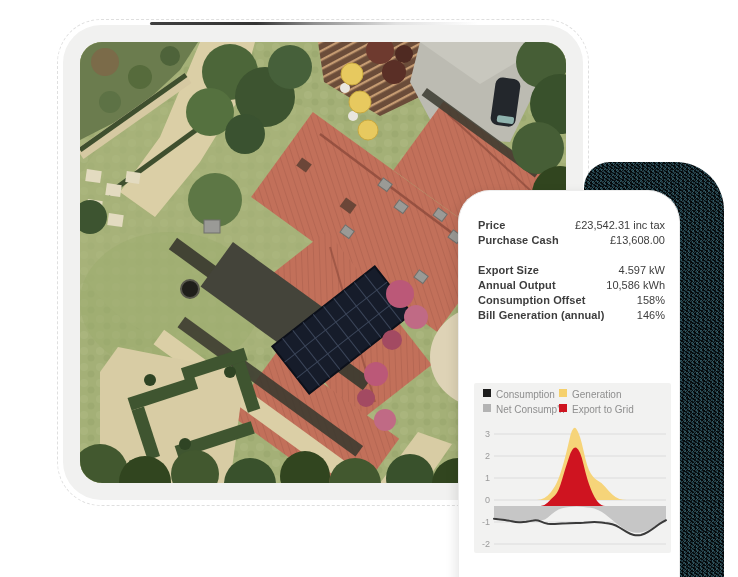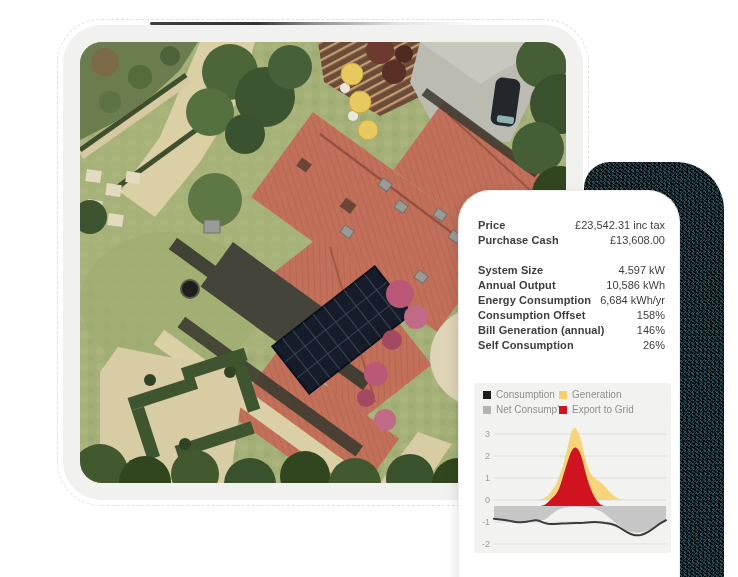--- a/index.html
+++ b/index.html
@@ -34,21 +34,21 @@
   .spec-group{margin-bottom:15px;}
   .spec-row{display:flex;justify-content:space-between;align-items:center;height:15px;
     font-size:11px;color:#3d3d3d;}
   .spec-row .lbl{font-weight:bold;letter-spacing:.1px;}
   .spec-row .val{font-weight:normal;text-align:right;}
 
   
   #chart-box{position:absolute;left:15px;top:192px;width:197px;height:170px;background:#f2f2f1;border-radius:2px;}
   #legend{position:absolute;left:9px;top:6px;right:0;display:grid;grid-template-columns:76px auto;
     grid-row-gap:3px;font-size:10px;color:#8f8f8f;line-height:12px;}
-  .legend-item{display:flex;align-items:center;white-space:nowrap;}
+  .legend-item{display:flex;align-items:flex-start;white-space:nowrap;}
   .legend-item .sw{width:8px;height:8px;margin-right:5px;flex:0 0 auto;}
   #plot{position:absolute;left:0;top:34px;}
 </style>
 </head>
 <body>
 
 <div id="stage">
 
   <div id="topline"></div>
 
@@ -249,42 +249,34 @@
             <span class="lbl">Price</span>
             <span class="val">£23,542.31 inc tax</span>
           </div>
           <div class="spec-row">
             <span class="lbl">Purchase Cash</span>
             <span class="val">£13,608.00</span>
           </div>
         </div>
         <div class="spec-group">
           <div class="spec-row">
-            <span class="lbl">System Size</span>
+            <span class="lbl">Export Size</span>
             <span class="val">4.597 kW</span>
           </div>
           <div class="spec-row">
             <span class="lbl">Annual Output</span>
             <span class="val">10,586 kWh</span>
           </div>
           <div class="spec-row">
-            <span class="lbl">Energy Consumption</span>
-            <span class="val">6,684 kWh/yr</span>
-          </div>
-          <div class="spec-row">
             <span class="lbl">Consumption Offset</span>
             <span class="val">158%</span>
           </div>
           <div class="spec-row">
             <span class="lbl">Bill Generation (annual)</span>
             <span class="val">146%</span>
-          </div>
-          <div class="spec-row">
-            <span class="lbl">Self Consumption</span>
-            <span class="val">26%</span>
           </div>
         </div>
       </div>
     <div id="chart-box">
       <div id="legend">
           <div class="legend-item">
             <span class="sw" style="background: rgb(29, 29, 29);"></span>
             <span>Consumption</span>
           </div>
           <div class="legend-item">

